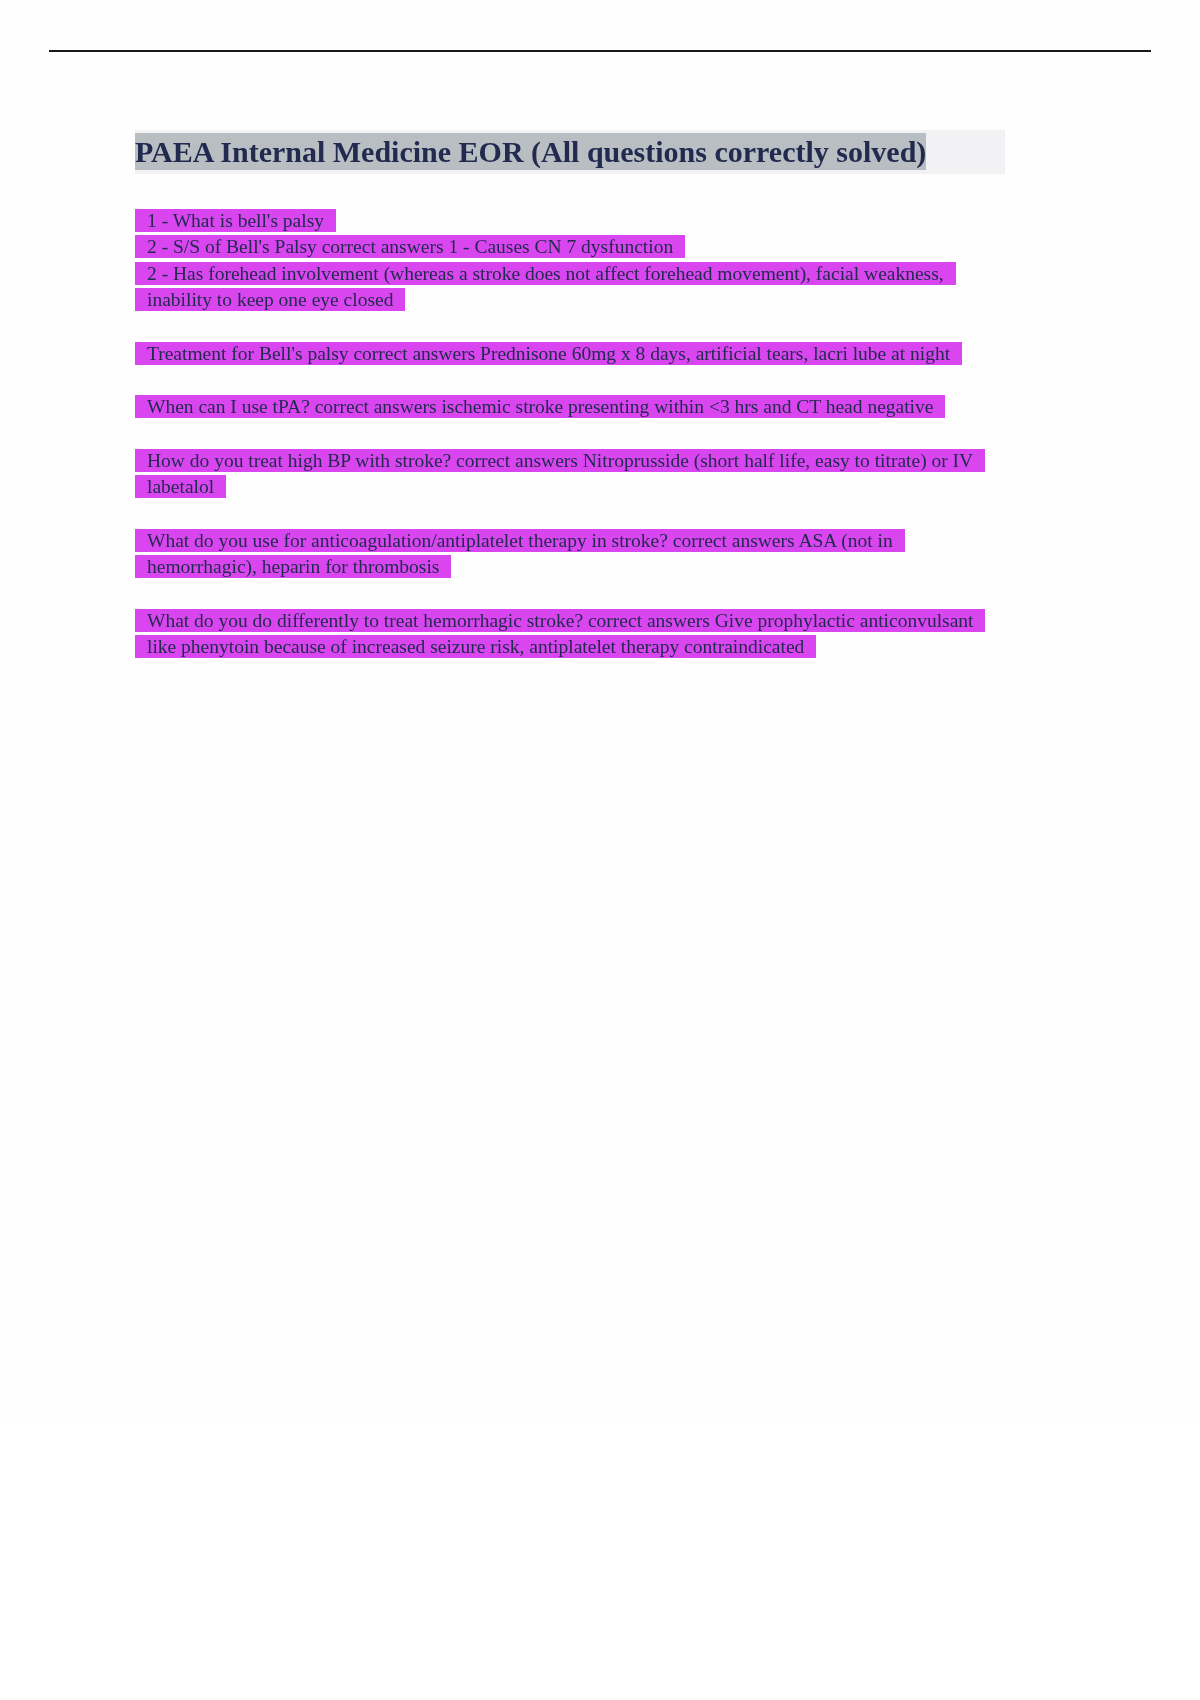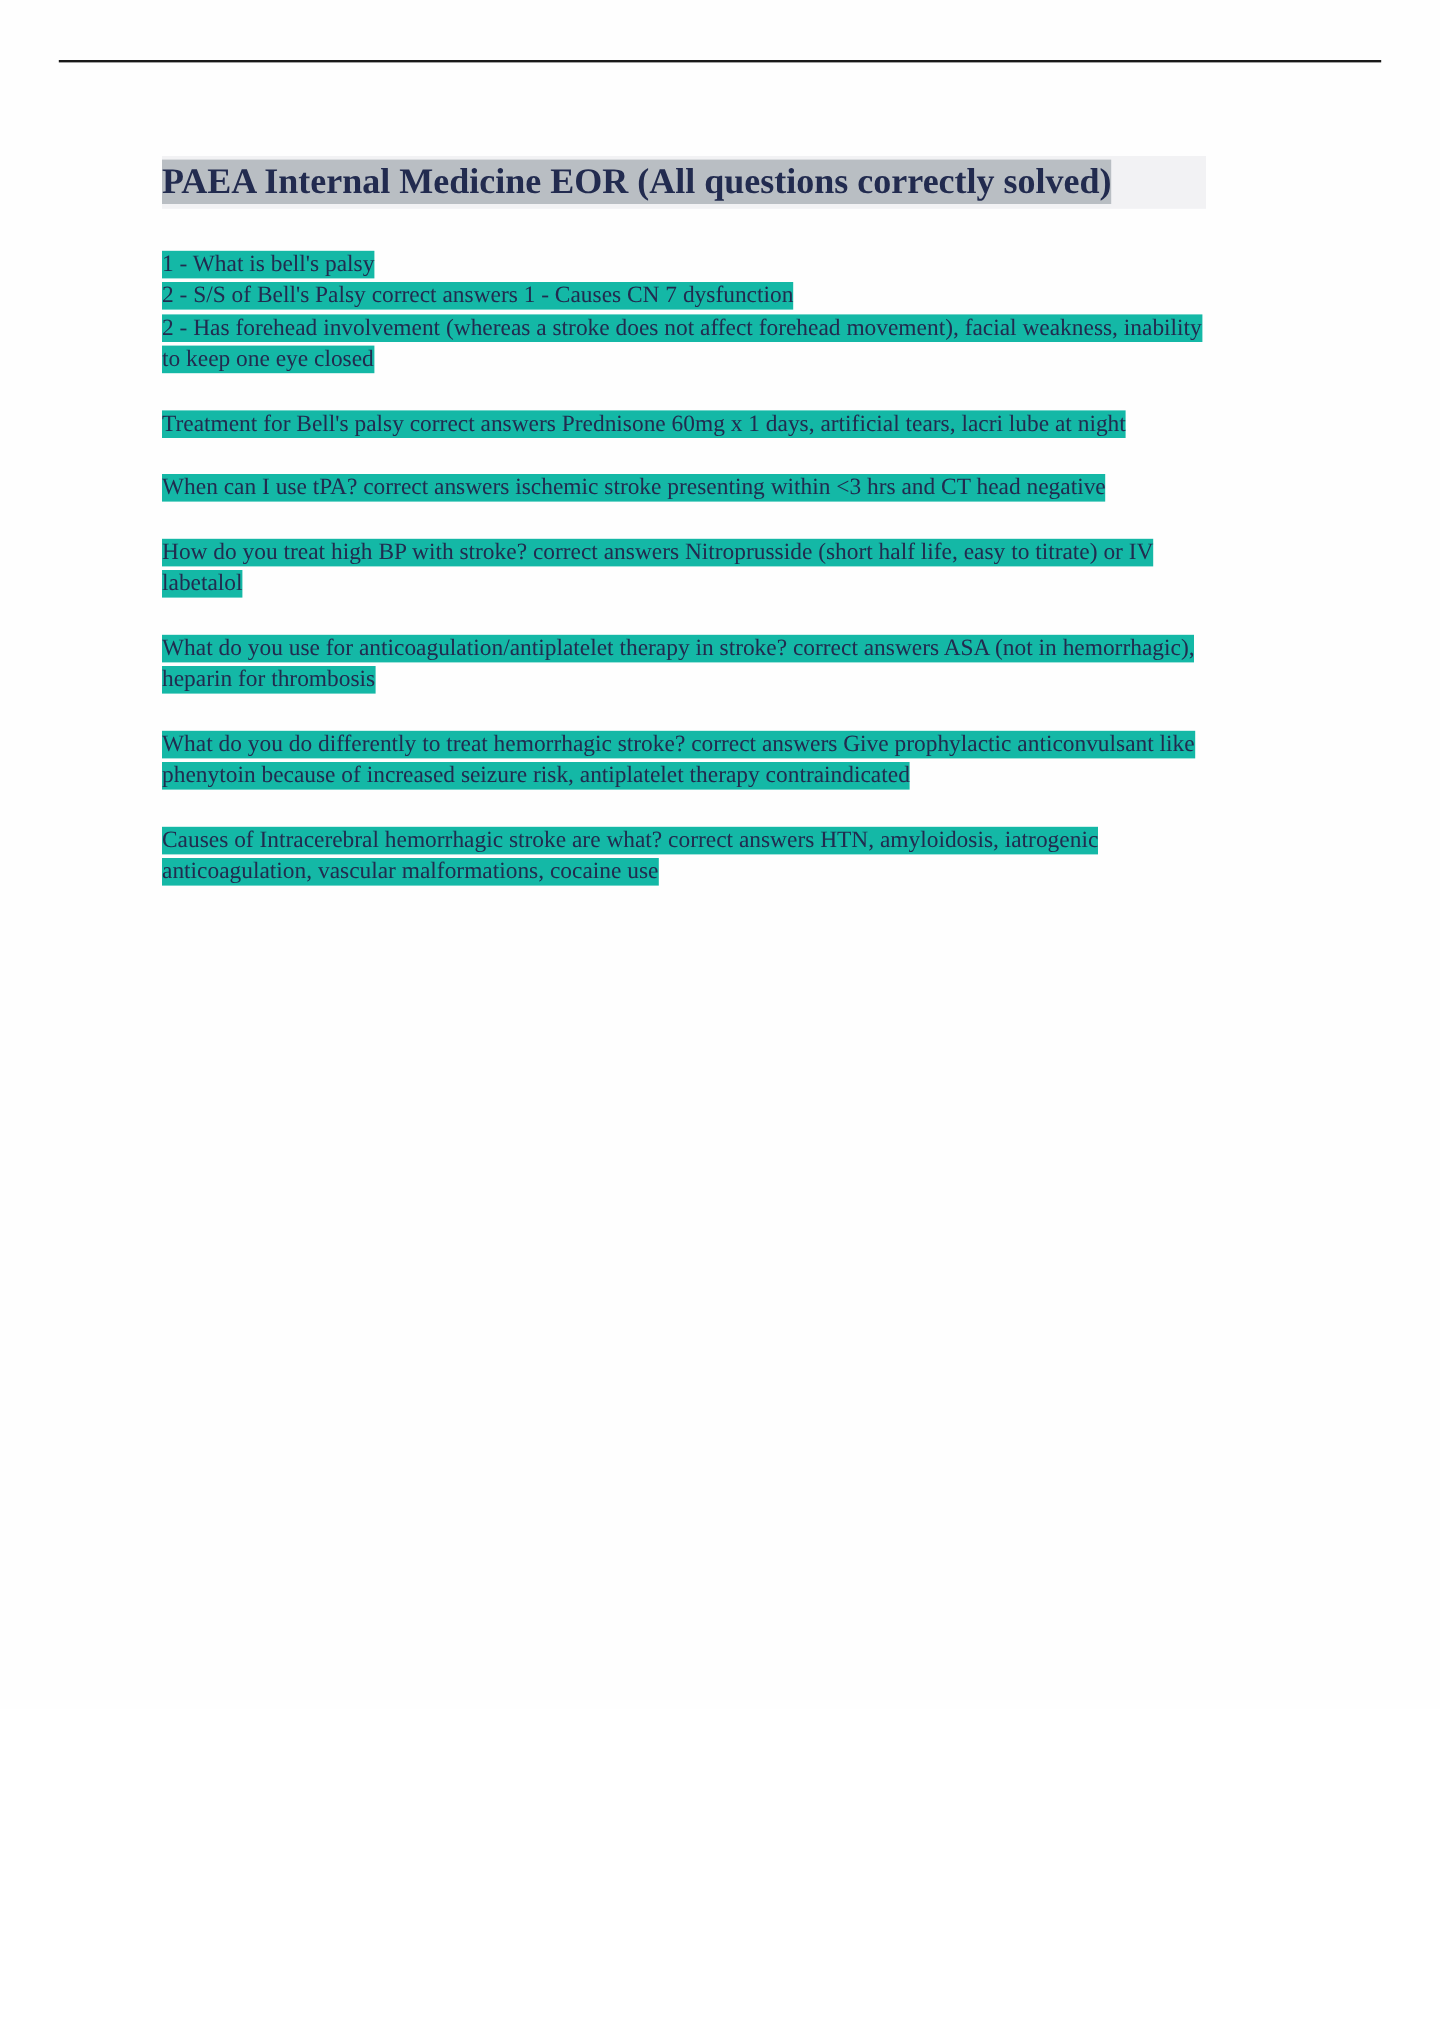--- a/index.html
+++ b/index.html
@@ -49,53 +49,52 @@
   }
 
   .para {
     margin: 0 0 27px 0;
     font-size: 19.5px;
     line-height: 1.36;
     color: #222b4f;
   }
   .hl {
     white-space: pre-line;
-    background: #14b8a6;          
+    background: #d946ef;          
     box-decoration-break: clone;
     -webkit-box-decoration-break: clone;
-    padding: 1px 0;
+    padding: 1px 12px;
   }
 </style>
 </head>
 <body>
 
 <div class="page">
 
   <div class="rule rule-top"></div>
 
   <div class="content">
 
     <h1 class="title"><span class="title-hl">PAEA Internal Medicine EOR (All questions correctly solved)</span></h1>
 
     <p class="para"><span class="hl">1 - What is bell's palsy
 2 - S/S of Bell's Palsy correct answers 1 - Causes CN 7 dysfunction
 2 - Has forehead involvement (whereas a stroke does not affect forehead movement), facial weakness, inability to keep one eye closed</span></p>
 
-    <p class="para"><span class="hl">Treatment for Bell's palsy correct answers Prednisone 60mg x 1 days, artificial tears, lacri lube at night</span></p>
+    <p class="para"><span class="hl">Treatment for Bell's palsy correct answers Prednisone 60mg x 8 days, artificial tears, lacri lube at night</span></p>
 
     <p class="para"><span class="hl">When can I use tPA? correct answers ischemic stroke presenting within &lt;3 hrs and CT head negative</span></p>
 
     <p class="para"><span class="hl">How do you treat high BP with stroke? correct answers Nitroprusside (short half life, easy to titrate) or IV labetalol</span></p>
 
     <p class="para"><span class="hl">What do you use for anticoagulation/antiplatelet therapy in stroke? correct answers ASA (not in hemorrhagic), heparin for thrombosis</span></p>
 
     <p class="para"><span class="hl">What do you do differently to treat hemorrhagic stroke? correct answers Give prophylactic anticonvulsant like phenytoin because of increased seizure risk, antiplatelet therapy contraindicated</span></p>
 
 
-    <p class="para"><span class="hl">Causes of Intracerebral hemorrhagic stroke are what? correct answers HTN, amyloidosis, iatrogenic anticoagulation, vascular malformations, cocaine use</span></p>
 
 
 
 
 
   </div>
 
   <div class="rule rule-bottom"></div>
 
 </div>

